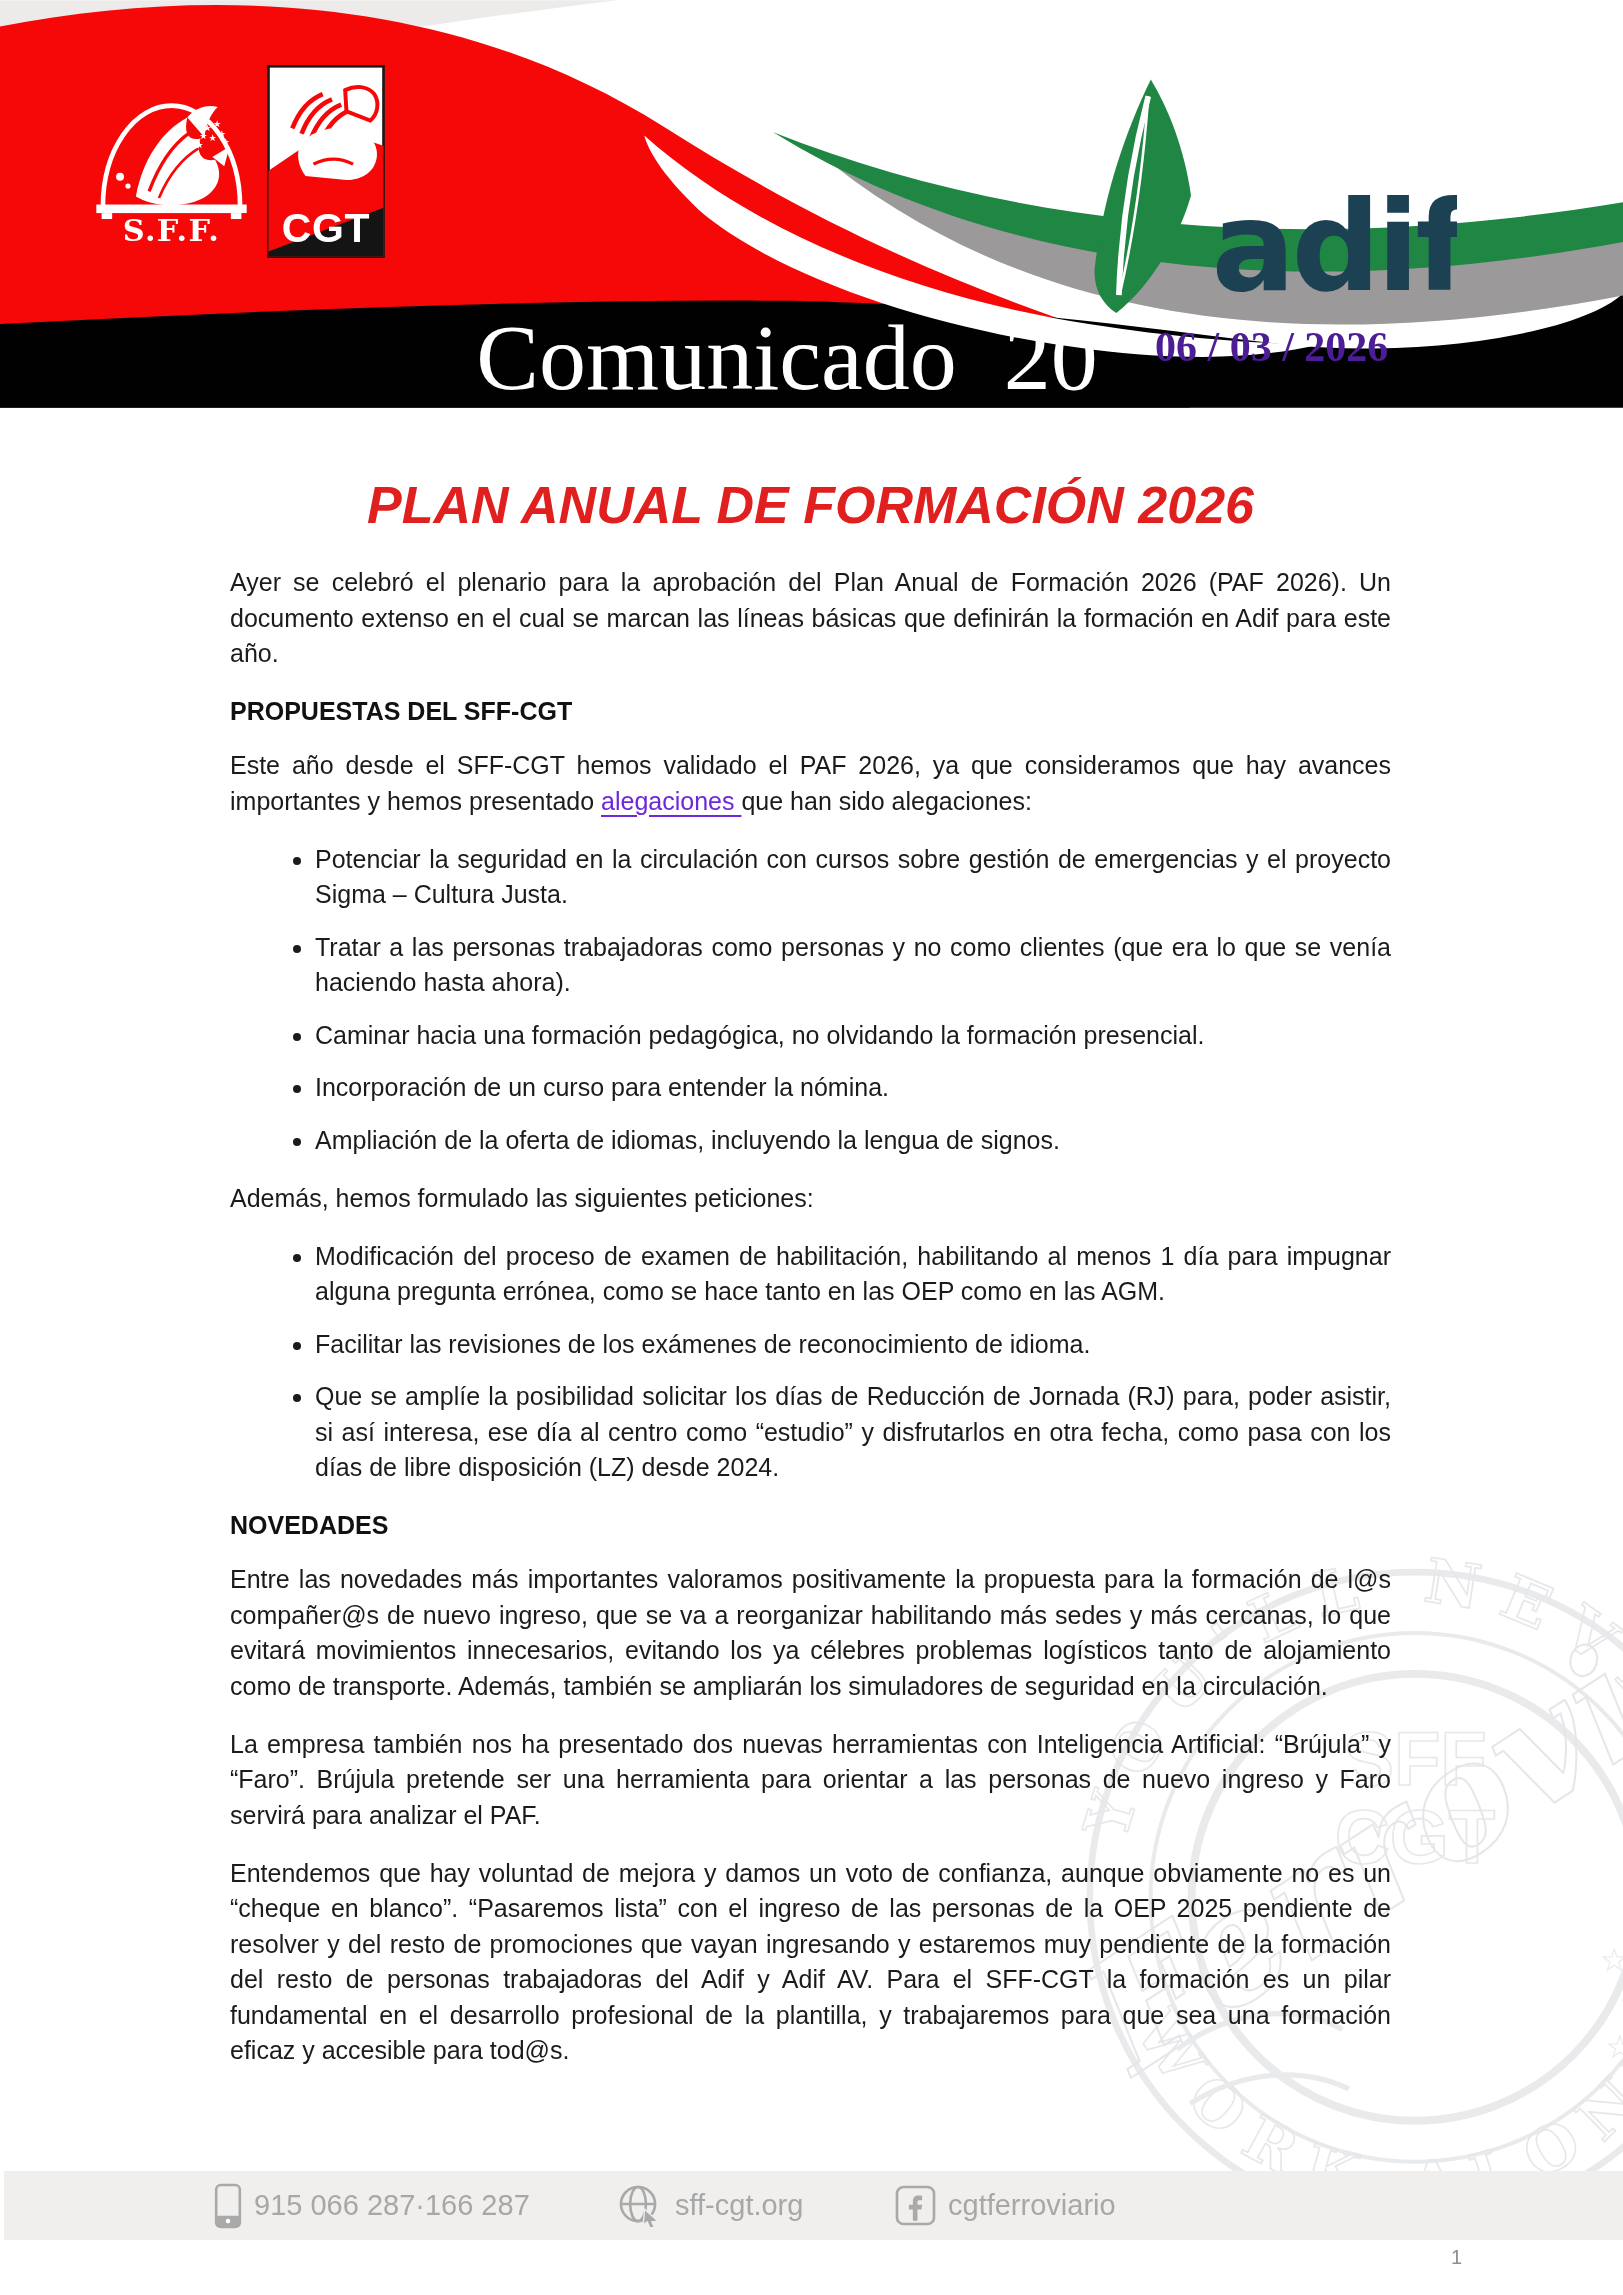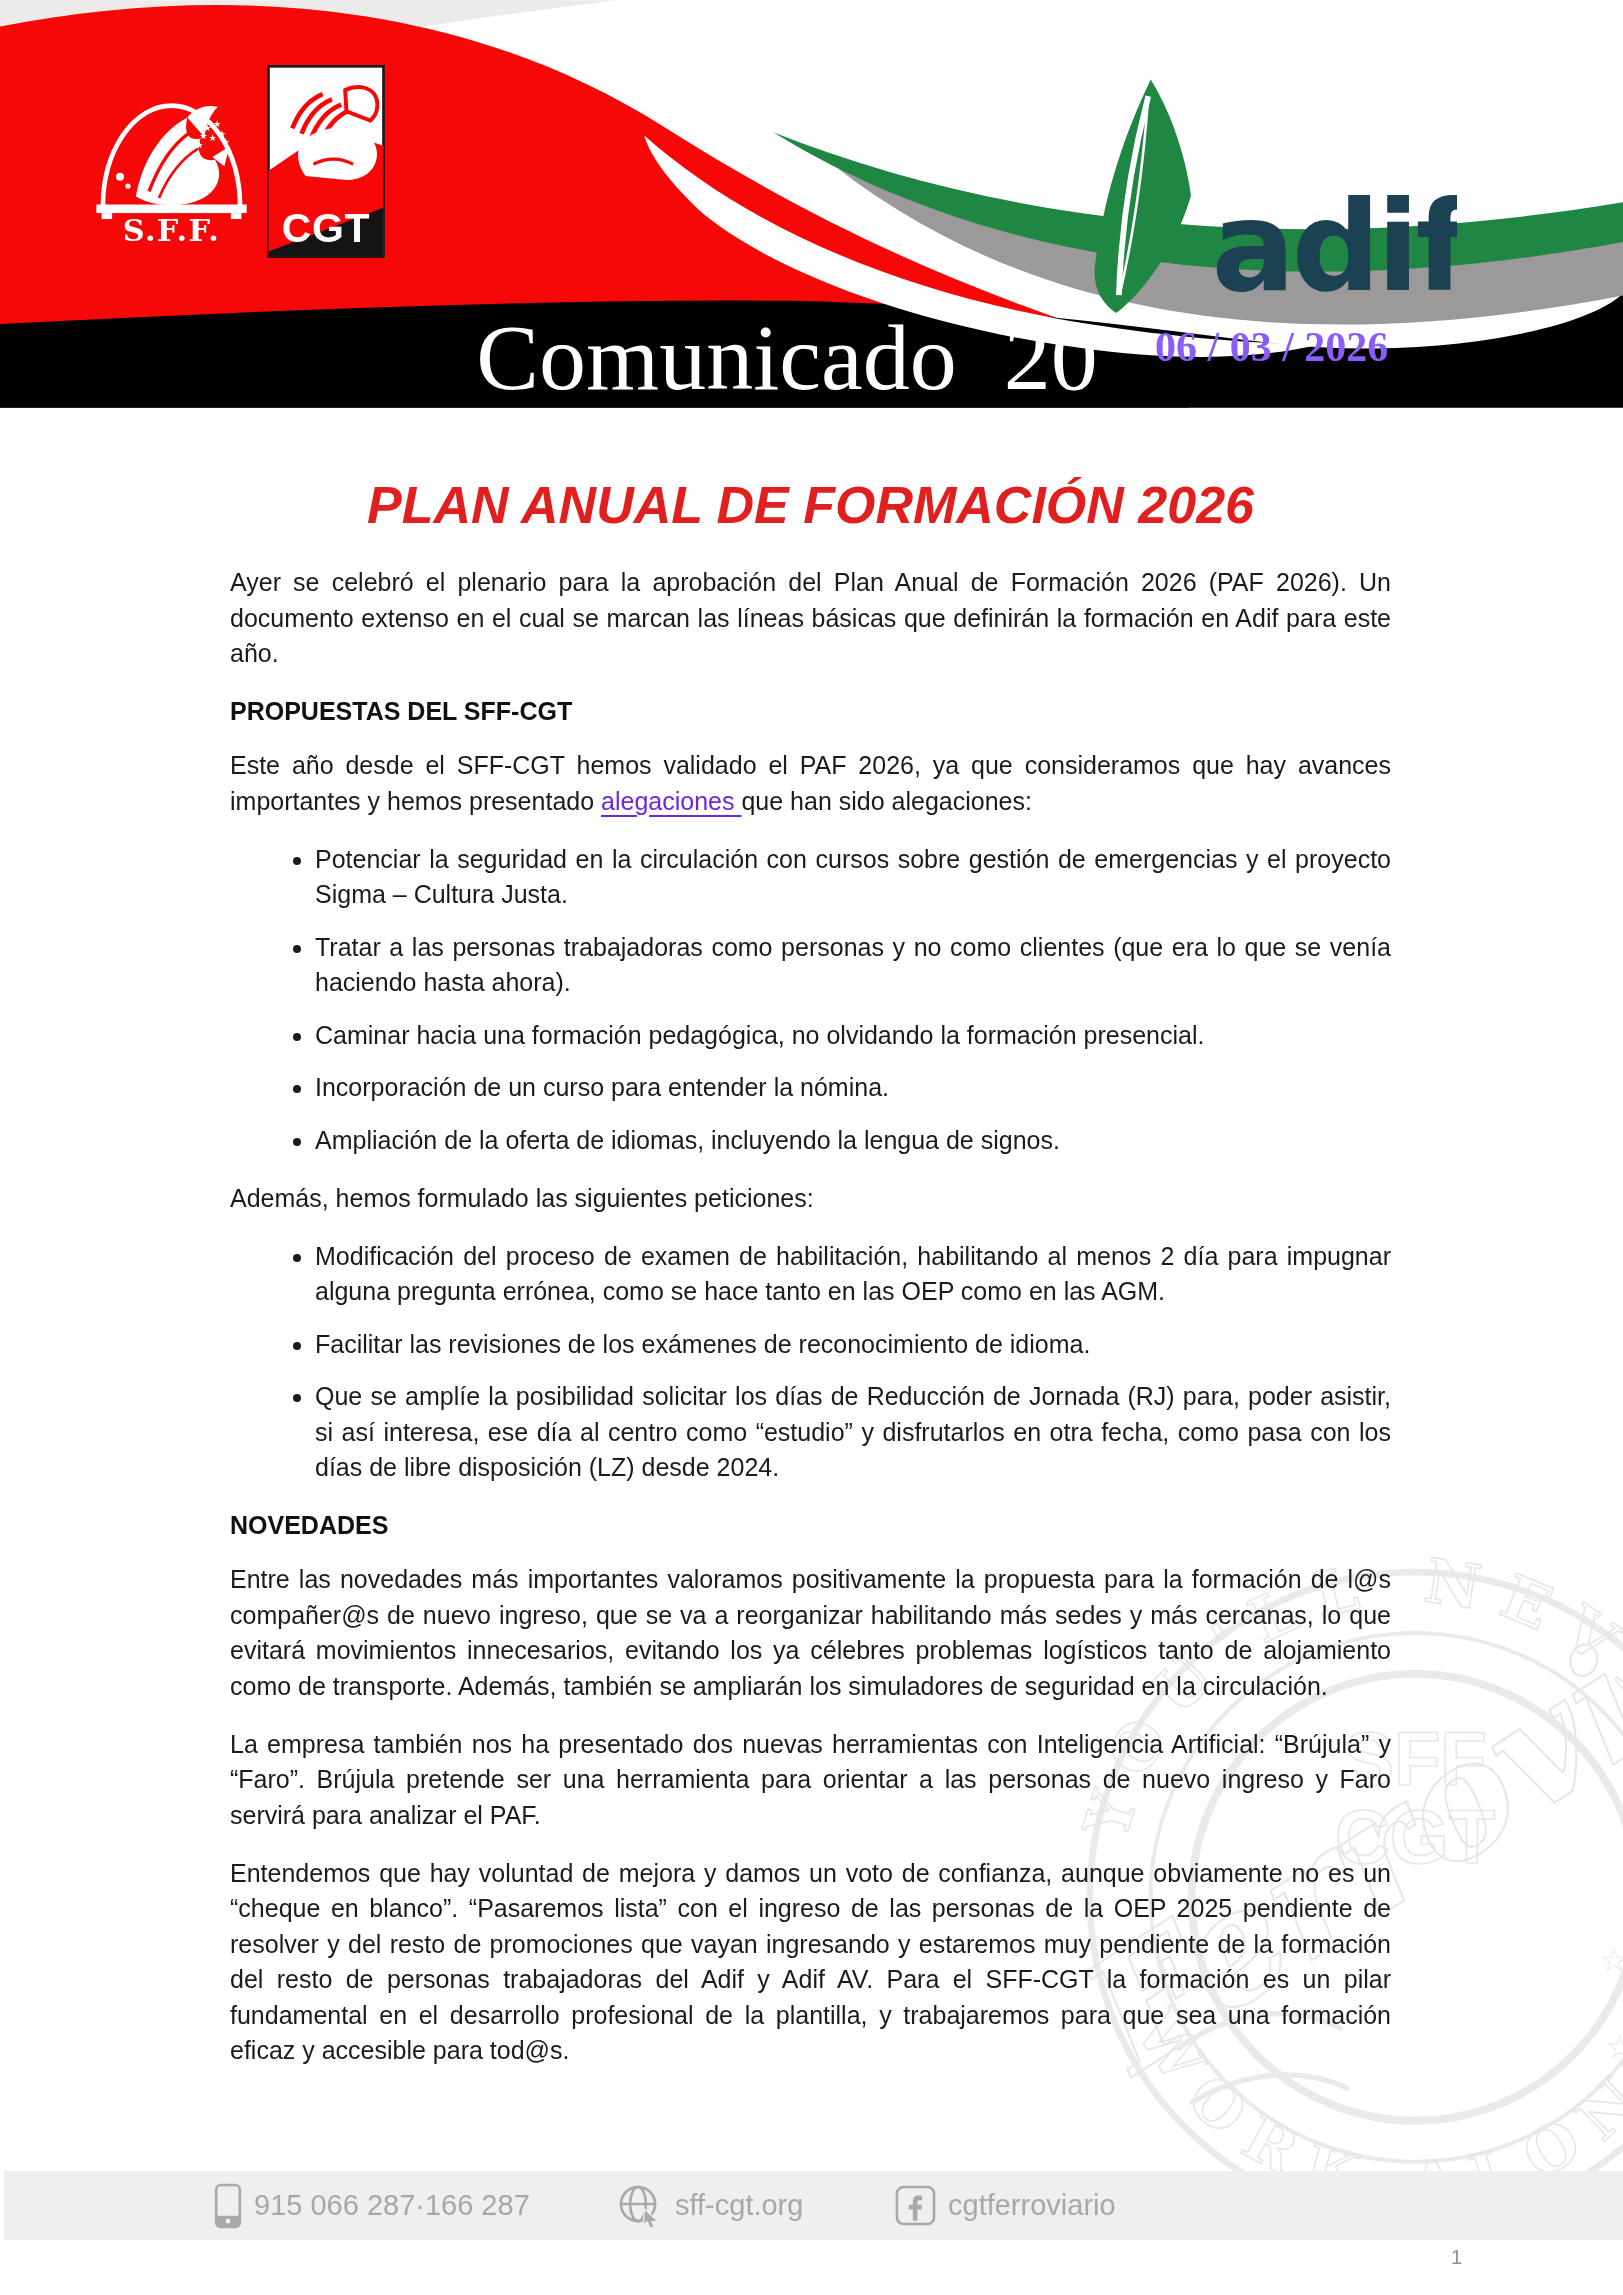--- a/index.html
+++ b/index.html
@@ -9,21 +9,21 @@
   .header{position:absolute;left:0;top:0;width:1623px;height:410px;}
   .header svg.bg{position:absolute;left:0;top:0;}
   .logo{position:absolute;}
   .sff-logo{left:96px;top:99px;}
   .cgt-logo{left:267px;top:65px;}
   .adif-logo{left:1087px;top:74px;}
   .comunicado{position:absolute;left:463px;top:308px;width:648px;
       font-family:"Liberation Serif", serif;font-size:94px;color:#ffffff;
       white-space:pre;text-align:center;line-height:1.05;}
   .headerdate{position:absolute;left:1155px;top:323px;
-      font-family:"Liberation Serif", serif;font-weight:bold;font-size:42px;color:#8b5cf6;white-space:pre;}
+      font-family:"Liberation Serif", serif;font-weight:bold;font-size:42px;color:#4c1d95;white-space:pre;}
   
   .watermark{position:absolute;left:1058px;top:1547px;opacity:0.8;}
   
   .content{position:absolute;left:230px;top:475px;width:1161px;}
   .doc-title{margin:0 0 30px 0;text-align:center;font-size:52px;font-weight:bold;color:#e01f1f;letter-spacing:0px;font-style:italic;}
   .content p{margin:0 0 22.5px 0;font-size:25px;line-height:1.42;}
   .content h3{margin:5.3px 0 18.5px 0;font-size:25px;line-height:1.42;font-weight:bold;color:#111;}
   .just{text-align:justify;}
   ul{margin:0 0 22.5px 0;padding-left:85px;list-style:disc;}
   li{font-size:25px;line-height:1.42;margin-bottom:17px;}
@@ -155,21 +155,21 @@
       <li class="just">Potenciar la seguridad en la circulación con cursos sobre gestión de emergencias y el proyecto Sigma – Cultura Justa.</li>
       <li class="just">Tratar a las personas trabajadoras como personas y no como clientes (que era lo que se venía haciendo hasta ahora).</li>
       <li class="just">Caminar hacia una formación pedagógica, no olvidando la formación presencial.</li>
       <li class="just">Incorporación de un curso para entender la nómina.</li>
       <li class="just">Ampliación de la oferta de idiomas, incluyendo la lengua de signos.</li>
     </ul>
 
     <p>Además, hemos formulado las siguientes peticiones:</p>
 
     <ul>
-      <li class="just">Modificación del proceso de examen de habilitación, habilitando al menos 2 día para impugnar alguna pregunta errónea, como se hace tanto en las OEP como en las AGM.</li>
+      <li class="just">Modificación del proceso de examen de habilitación, habilitando al menos 1 día para impugnar alguna pregunta errónea, como se hace tanto en las OEP como en las AGM.</li>
       <li class="just">Facilitar las revisiones de los exámenes de reconocimiento de idioma.</li>
       <li class="just">Que se amplíe la posibilidad solicitar los días de Reducción de Jornada (RJ) para, poder asistir, si así interesa, ese día al centro como “estudio” y disfrutarlos en otra fecha, como pasa con los días de libre disposición (LZ) desde 2024.</li>
     </ul>
 
     <h3>NOVEDADES</h3>
 
     <p class="just">Entre las novedades más importantes valoramos positivamente la propuesta para la formación de l@s compañer@s de nuevo ingreso, que se va a reorganizar habilitando más sedes y más cercanas, lo que evitará movimientos innecesarios, evitando los ya célebres problemas logísticos tanto de alojamiento como de transporte. Además, también se ampliarán los simuladores de seguridad en la circulación.</p>
     <p class="just">La empresa también nos ha presentado dos nuevas herramientas con Inteligencia Artificial: “Brújula” y “Faro”. Brújula pretende ser una herramienta para orientar a las personas de nuevo ingreso y Faro servirá para analizar el PAF.</p>
     <p class="just">Entendemos que hay voluntad de mejora y damos un voto de confianza, aunque obviamente no es un “cheque en blanco”. “Pasaremos lista” con el ingreso de las personas de la OEP 2025 pendiente de resolver y del resto de promociones que vayan ingresando y estaremos muy pendiente de la formación del resto de personas trabajadoras del Adif y Adif AV. Para el SFF-CGT la formación es un pilar fundamental en el desarrollo profesional de la plantilla, y trabajaremos para que sea una formación eficaz y accesible para tod@s.</p>
   </div>

